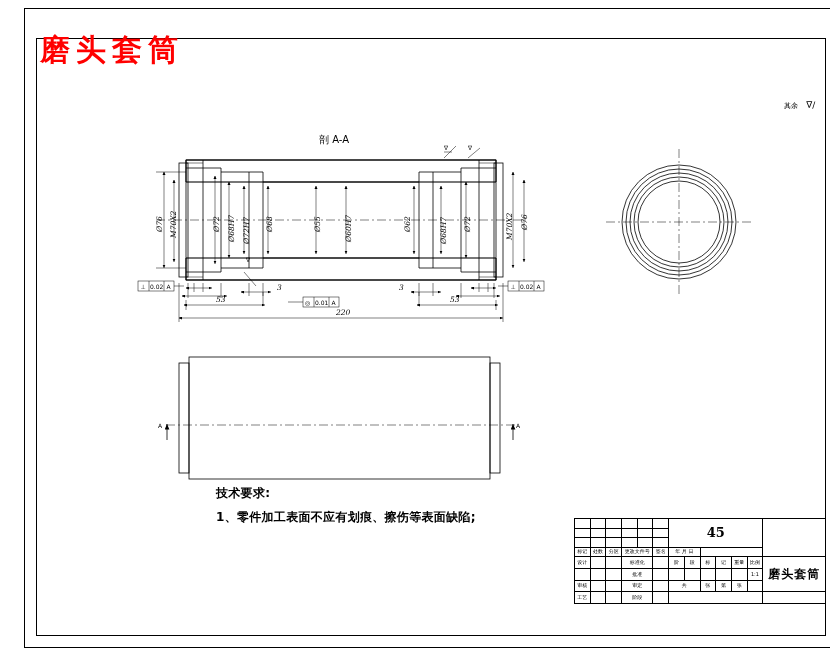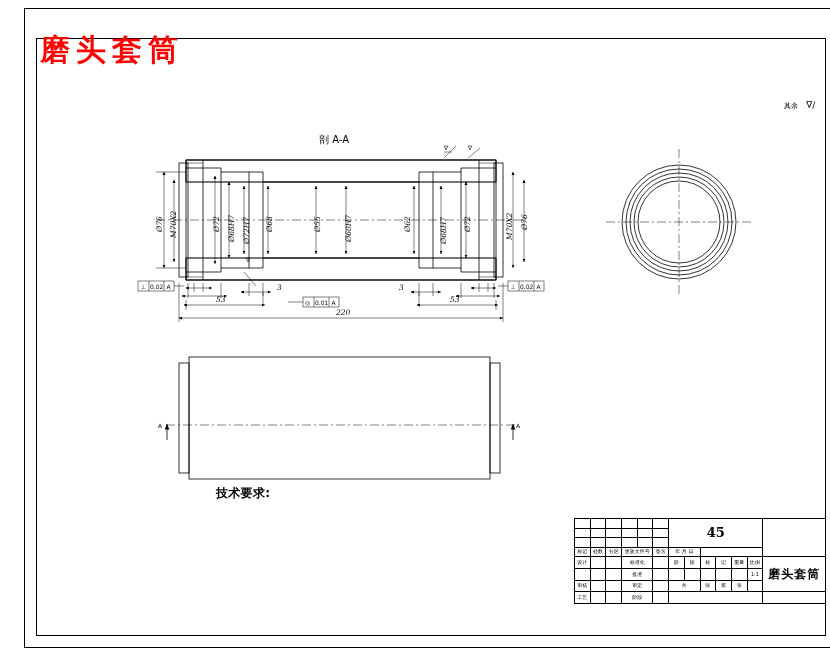--- a/index.html
+++ b/index.html
@@ -228,20 +228,21 @@
 
       <line x1="151" y1="440" x2="151" y2="424" class="ln" marker-end="url(#ah)"></line>
       <text class="txt" x="142" y="428">A</text>
       <line x1="497" y1="440" x2="497" y2="424" class="ln" marker-end="url(#ah)"></line>
       <text class="txt" x="500" y="428">A</text>
     </g>
   </svg>
 
   <div class="notes">
     <div>技术要求:</div>
+    <div>1、零件加工表面不应有划痕、擦伤等表面缺陷;</div>
   </div>
 
   <div class="tb">
     <table>
       <tbody>
           <tr style="height:9px">
         <td></td>
         <td></td>
         <td></td>
         <td></td>

